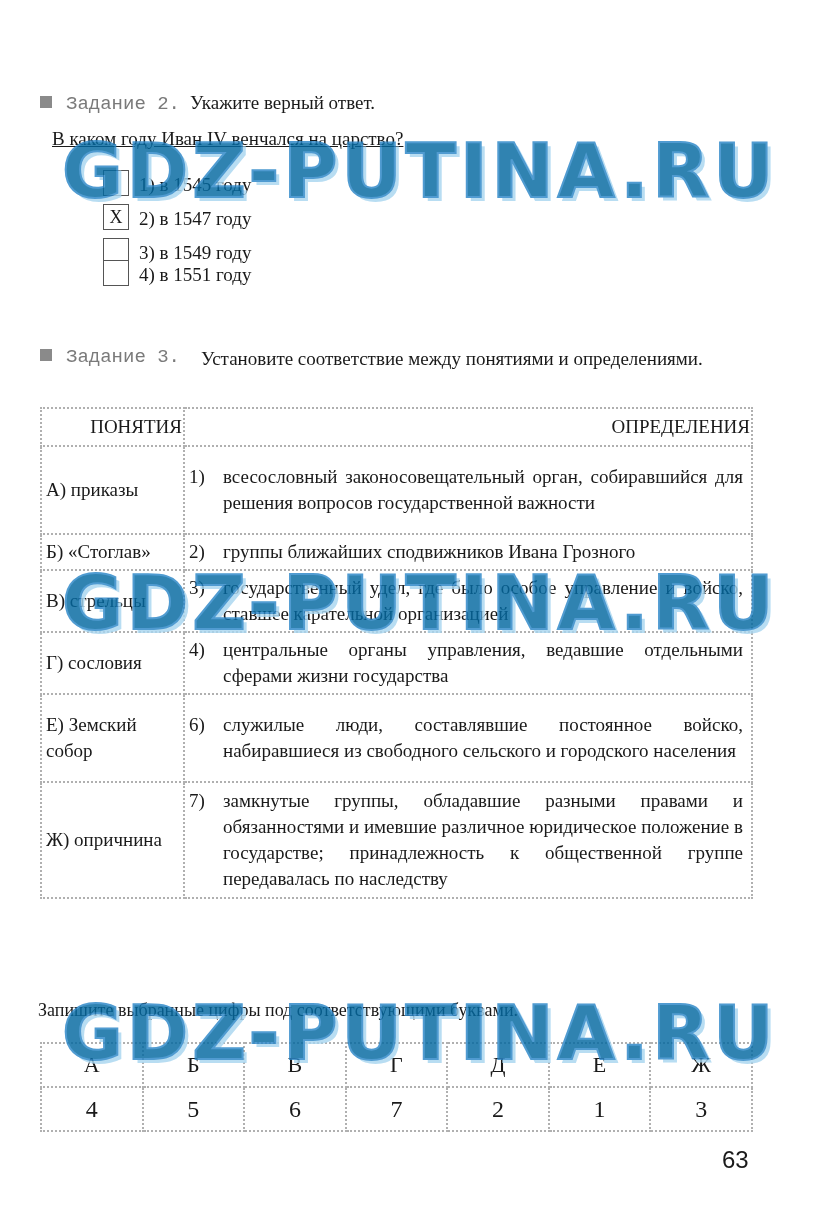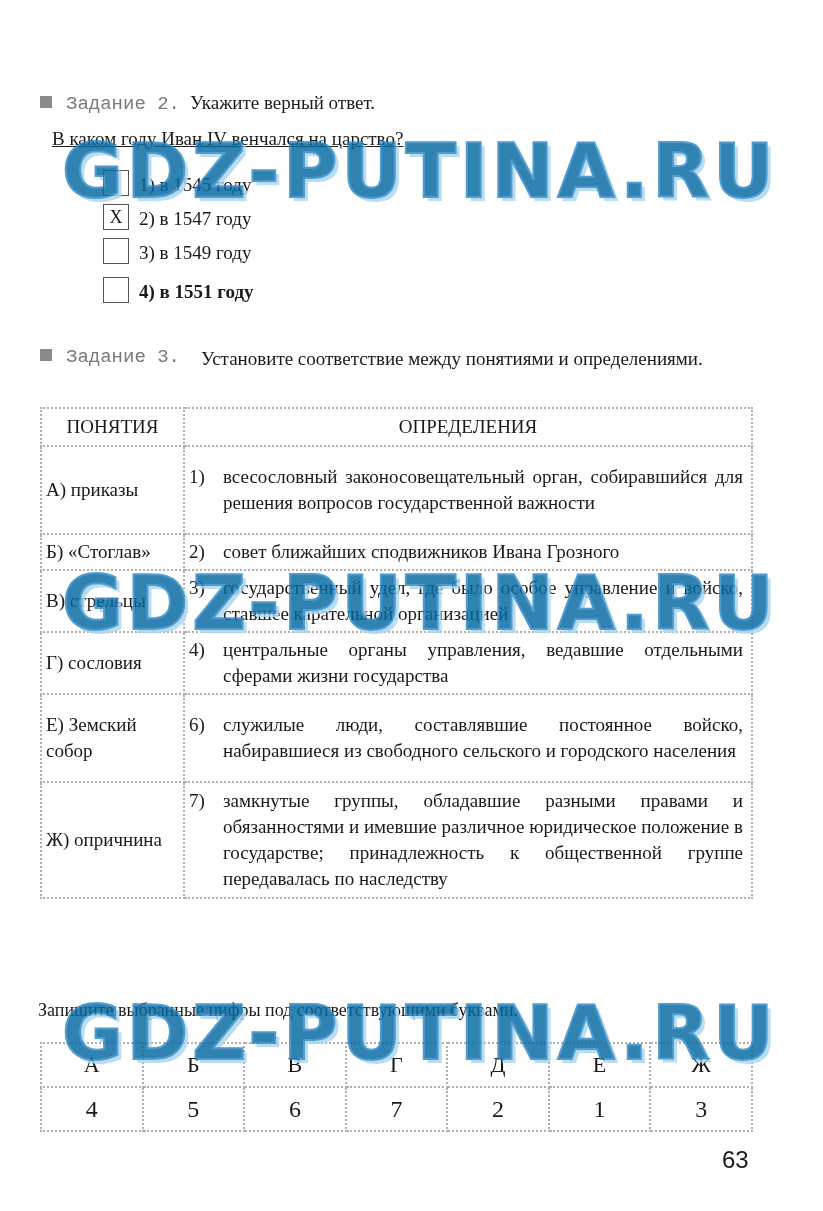--- a/index.html
+++ b/index.html
@@ -8,21 +8,21 @@
     .task-head { position:absolute; left:40px; font-size:19px; }
     .task-head .sq { display:inline-block; width:12px; height:12px; background:#8a8a8a; margin-right:14px; vertical-align:1px; }
     .task-head .label { font-family:Liberation Mono, monospace; color:#7a7a7a; margin-right:10px; }
     .question { position:absolute; left:52px; top:128px; font-size:19px;text-decoration:underline; }
     .opt { position:absolute; left:73px; font-size:19px; display:flex; align-items:flex-end;padding-left:30px; }
     .box { width:26px; height:26px; border:1.5px solid #555; box-sizing:border-box; margin-right:10px;
            display:flex; align-items:center; justify-content:center; font-size:18px; background:#fff; }
     .t3-text { position:absolute; left:201px; top:345px; width:548px; font-size:19px; line-height:27px; text-align:justify; }
     table.match { position:absolute; left:40px; top:407px; width:713px; border-collapse:collapse; font-size:19px; }
     table.match td, table.match th { border:2px dotted #b0b0b0; vertical-align:middle; font-weight:normal; }
-    table.match th { height:34px; text-align:center; }
+    table.match th { height:34px; text-align:right; }
     table.match td.concept { width:136px; padding-left:4px; line-height:26px; }
     table.match td.def { padding:4px 8px 4px 4px; line-height:26px; }
     .defwrap { display:flex; }
     .defnum { width:34px; flex:none; }
     .deftext { flex:1; text-align:justify; }
     .instr { position:absolute; left:38px; top:1000px; font-size:18px; }
     table.answers { position:absolute; left:40px; top:1042px; width:713px; border-collapse:collapse; font-size:22px; }
     table.answers td { border:2px dotted #b0b0b0; text-align:center; height:40px; width:14.28%; }
     table.answers tr.vals td { font-size:24px; }
     .pagenum { position:absolute; left:722px; top:1146px; font-family:"Liberation Sans", sans-serif; font-size:24px; }
@@ -43,21 +43,21 @@
   <span>1) в 1545 году</span>
 </div>
 <div class="opt" style="top:204px;">
   <div class="box">X</div>
   <span>2) в 1547 году</span>
 </div>
 <div class="opt" style="top:238px;">
   <div class="box"></div>
   <span>3) в 1549 году</span>
 </div>
-<div class="opt" style="top:277px;font-weight:bold;">
+<div class="opt" style="top:260px;">
   <div class="box"></div>
   <span>4) в 1551 году</span>
 </div>
 
 <div class="task-head" style="top:345px;">
   <span class="sq"></span><span class="label">Задание 3.</span>
 </div>
 <div class="t3-text">Установите соответствие между понятиями и определениями.</div>
 
 <table class="match">
@@ -73,21 +73,21 @@
             <span class="defnum">1)</span>
             <span class="deftext">всесословный законосовещательный орган, собиравшийся для решения вопросов государственной важности</span>
           </div>
         </td>
   </tr>
   <tr style="height:36px;">
     <td class="concept">Б) «Стоглав»</td>
     <td class="def">
           <div class="defwrap">
             <span class="defnum">2)</span>
-            <span class="deftext">совет ближайших сподвижников Ивана Грозного</span>
+            <span class="deftext">группы ближайших сподвижников Ивана Грозного</span>
           </div>
         </td>
   </tr>
   <tr style="height:62px;">
     <td class="concept">В) стрельцы</td>
     <td class="def">
           <div class="defwrap">
             <span class="defnum">3)</span>
             <span class="deftext">государственный удел, где было особое управление и войско, ставшее карательной организацией</span>
           </div>

